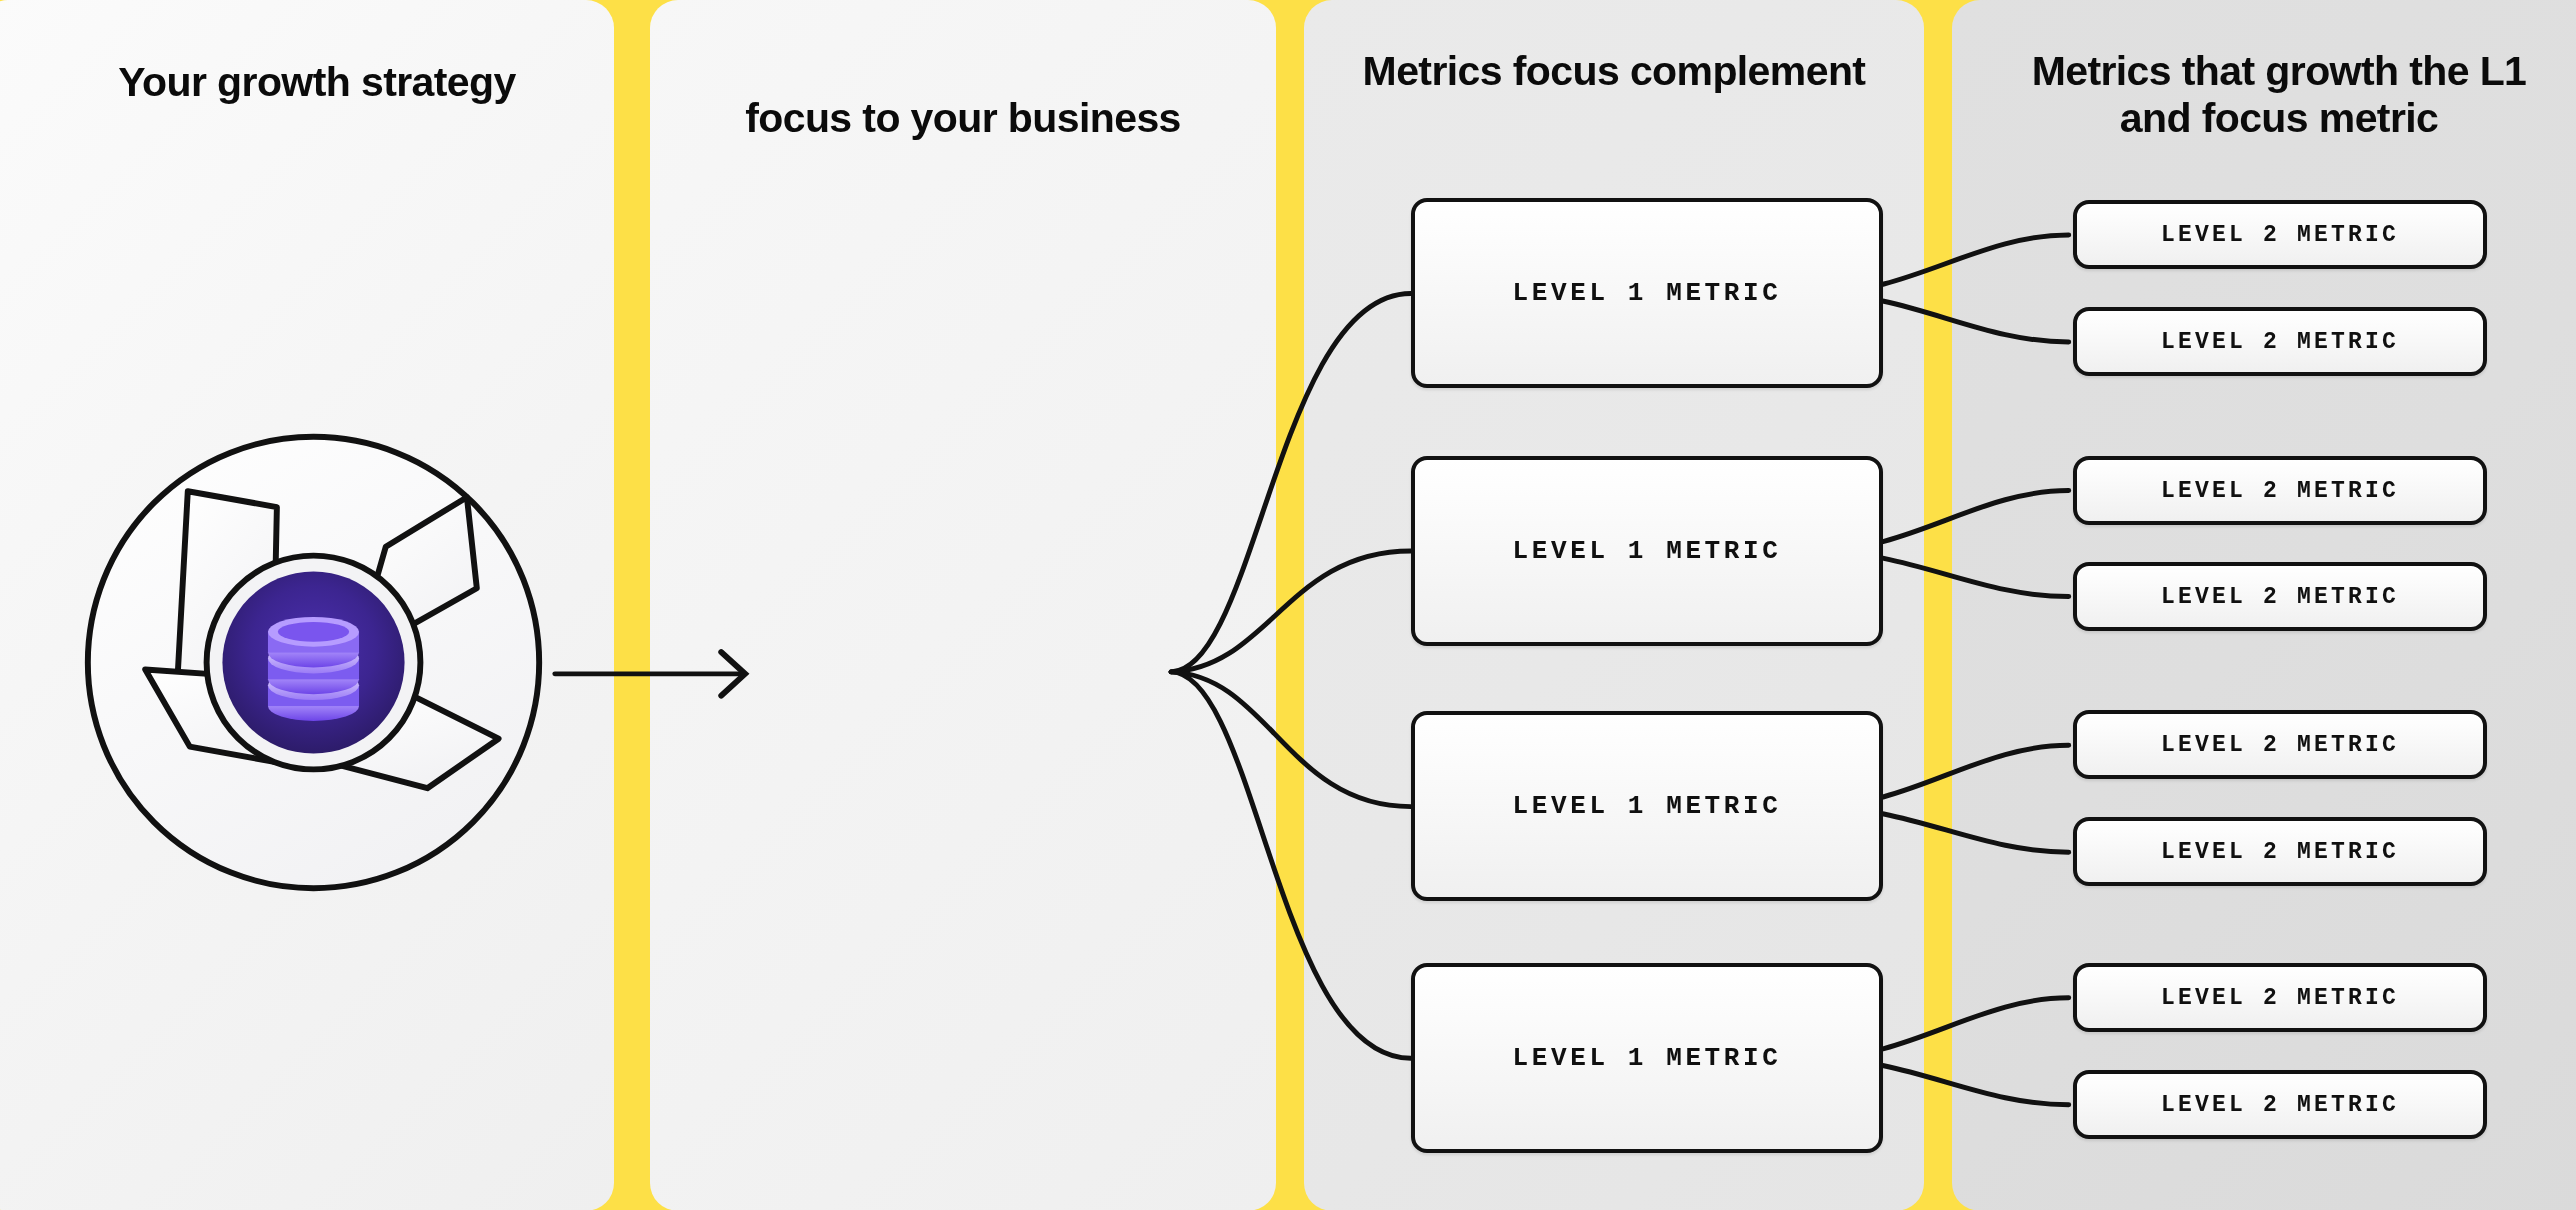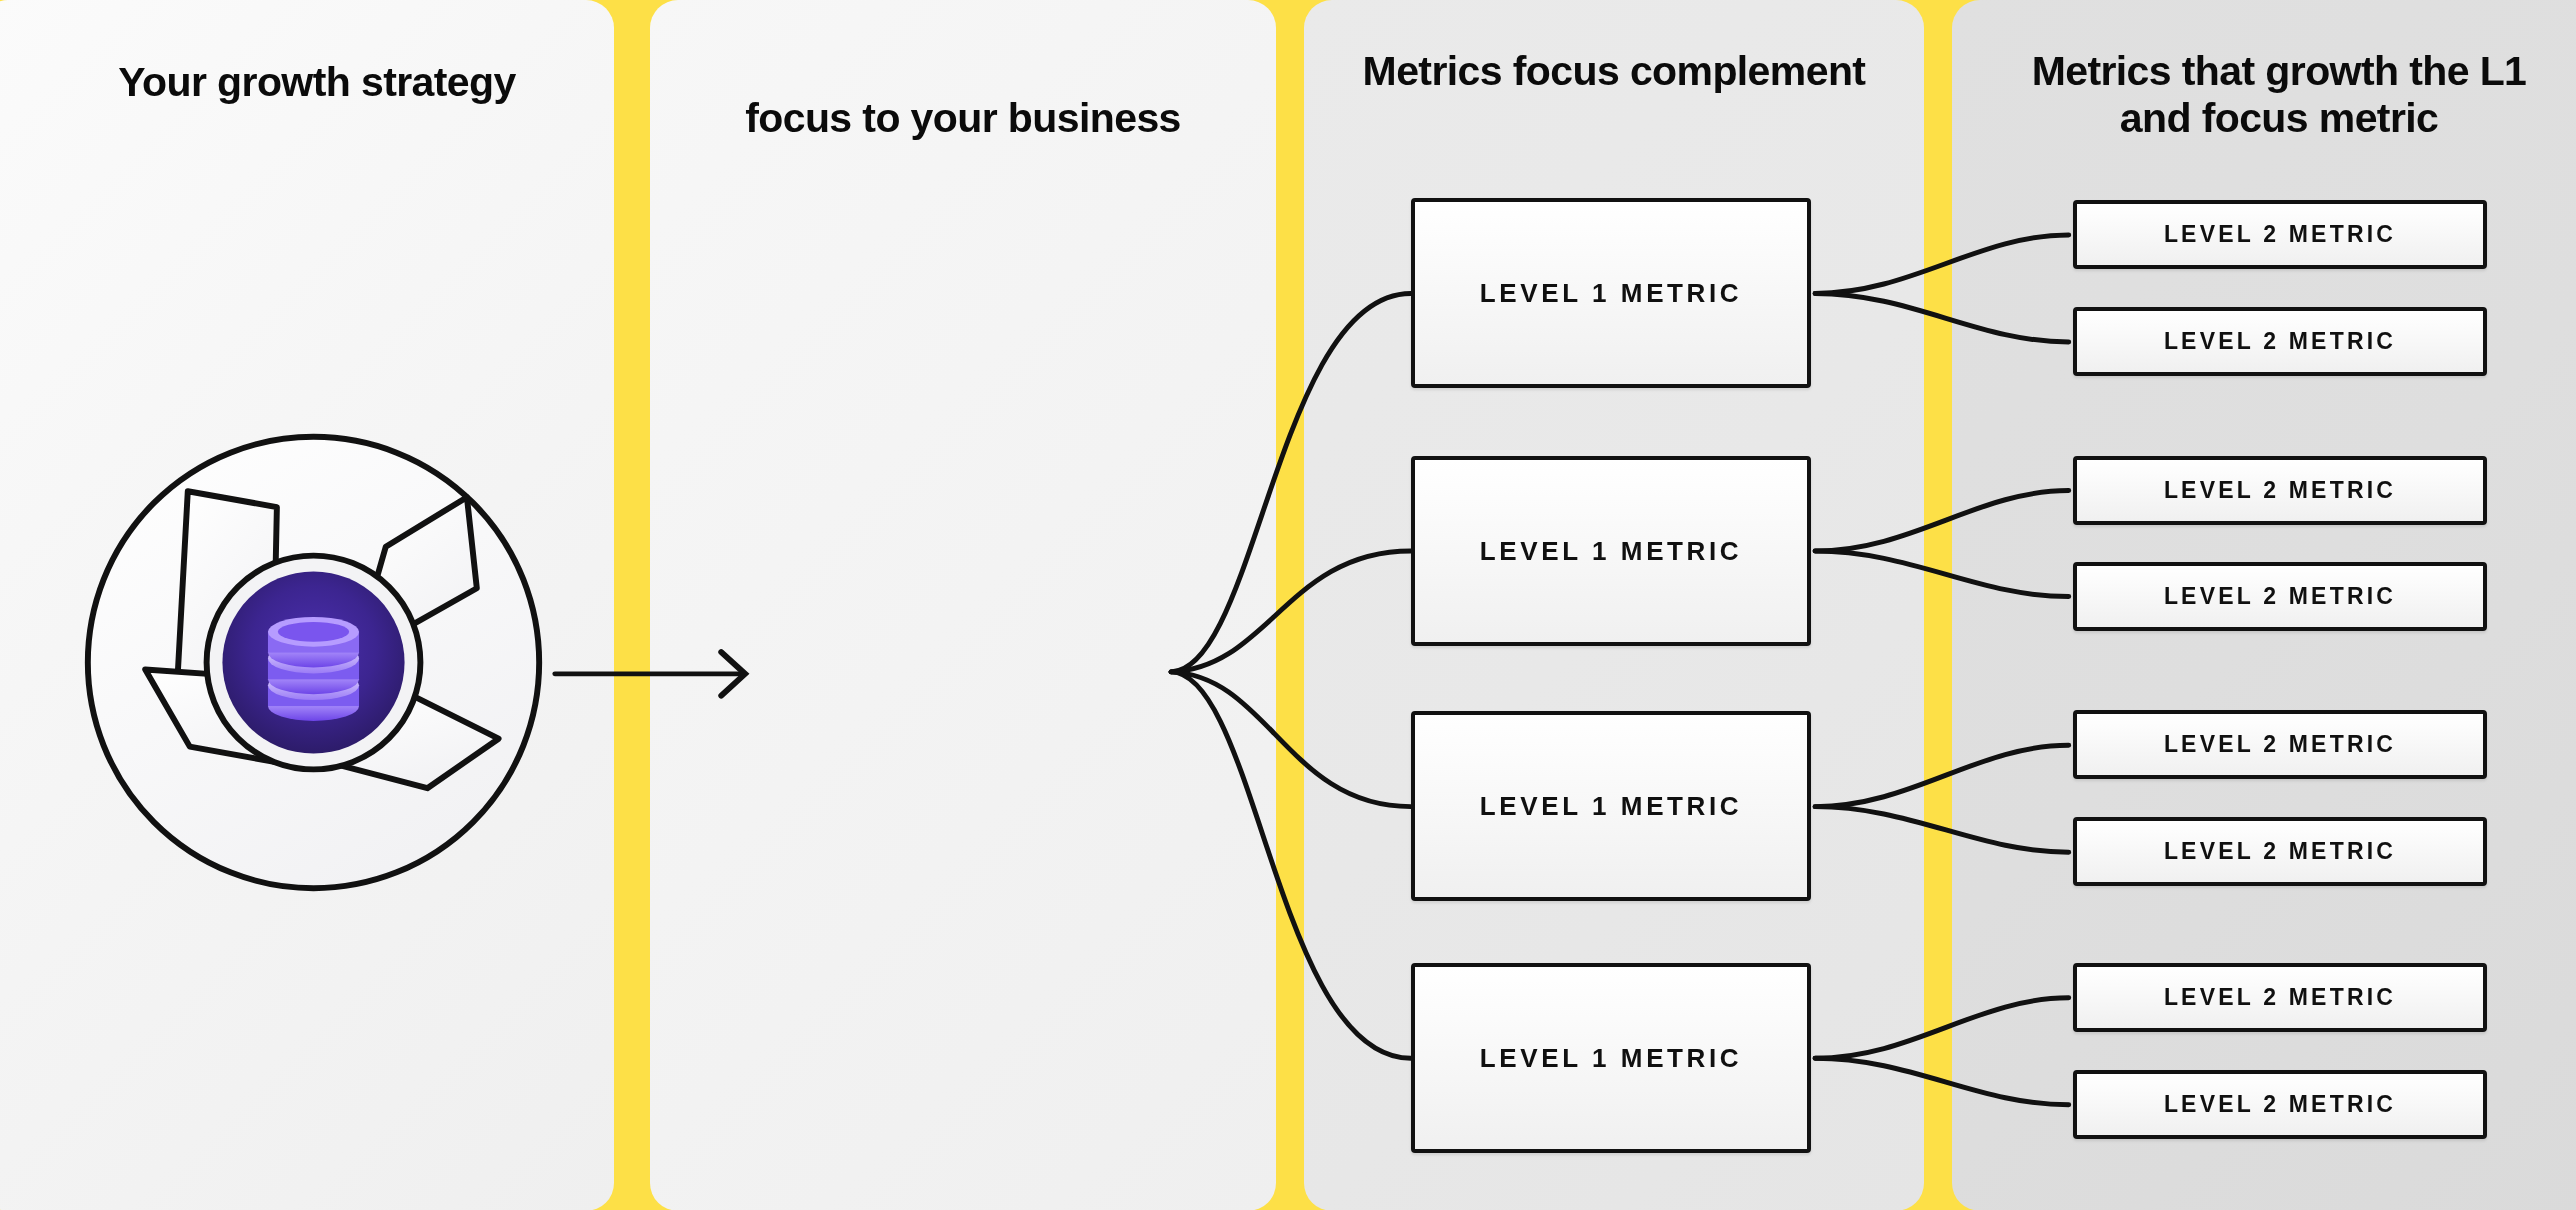--- a/index.html
+++ b/index.html
@@ -64,38 +64,38 @@
     width: 2576px;
     height: 1211px;
     pointer-events: none;
   }
 
   
   .node {
     position: absolute;
     box-sizing: border-box;
     border: 4px solid #111111;
-    border-radius: 4px;
+    border-radius: 16px;
     background: linear-gradient(180deg, #ffffff 0%, #fafafa 35%, #f0f0f0 100%);
     display: flex;
     align-items: center;
     justify-content: center;
     color: #101010;
     font-weight: 700;
     letter-spacing: 3.4px;
-    font-family: Liberation Sans, sans-serif;
+    font-family: Liberation Mono, monospace;
     box-shadow: 0 2px 3px rgba(0,0,0,0.10);
   }
   .node.focus  { font-size: 26px; letter-spacing: 3.6px; }
   .node.l1     { font-size: 26px; letter-spacing: 3.6px; }
   .node.l2     { font-size: 23px; letter-spacing: 3.2px; }
 
   #focus-metric { left: 759px; top: 580px; width: 410px; height: 182px; }
 
-  .l1-box { left: 1411px; width: 400px; height: 190px; }
+  .l1-box { left: 1411px; width: 472px; height: 190px; }
   #l1-1 { top: 198px; }
   #l1-2 { top: 456px; }
   #l1-3 { top: 711px; }
   #l1-4 { top: 963px; }
 
   .l2-box { left: 2073px; width: 414px; height: 69px; }
   #l2-1 { top: 200px; }
   #l2-2 { top: 307px; }
   #l2-3 { top: 456px; }
   #l2-4 { top: 562px; }

